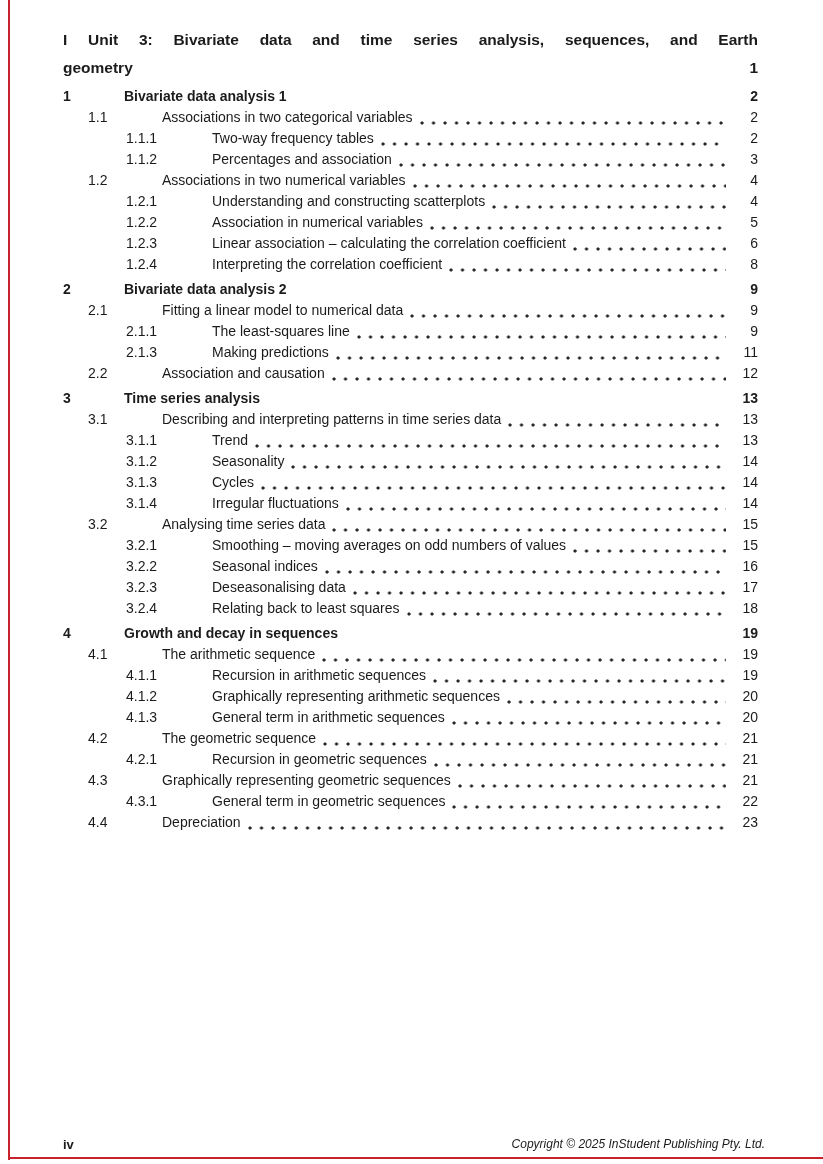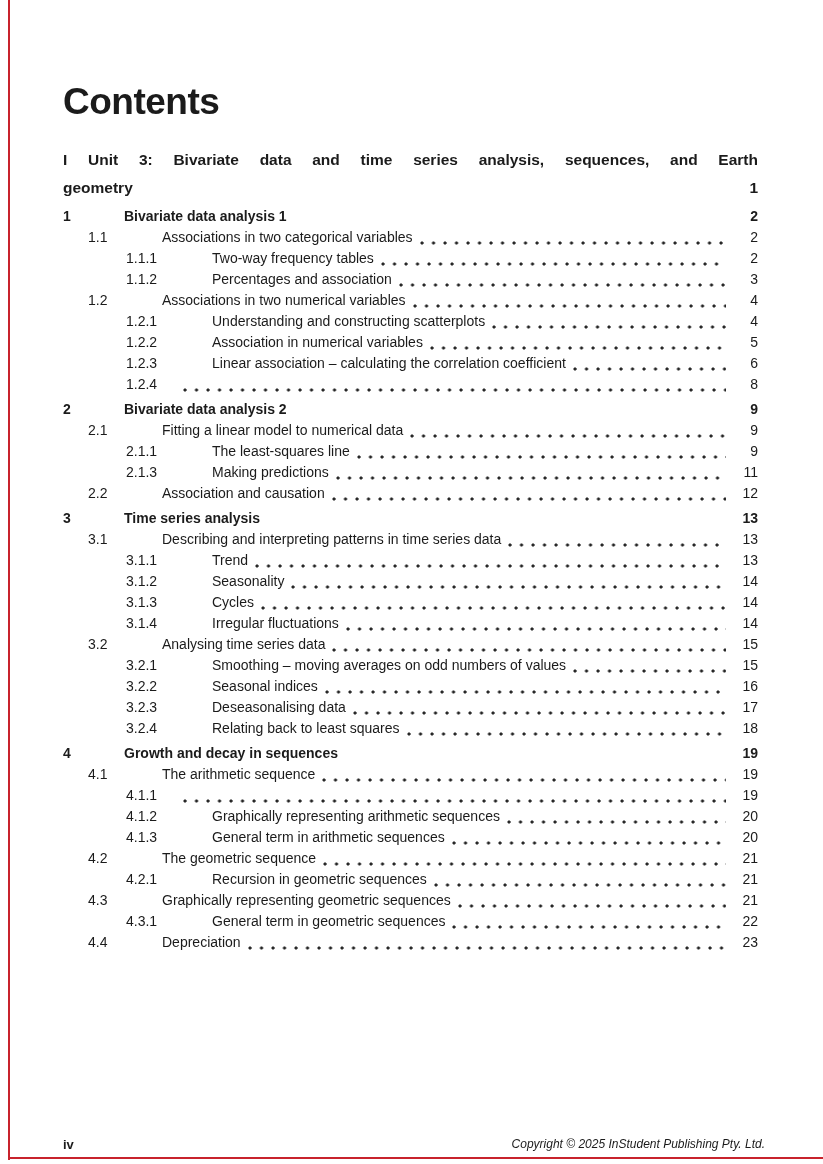--- a/index.html
+++ b/index.html
@@ -77,21 +77,20 @@
   }
   .footer-copy { text-align: right; font-style: italic; }
 </style>
 </head>
 <body>
 
 <div class="edge-left"></div>
 <div class="edge-bottom"></div>
 
 <div class="content">
-  <div class="contents-title">Contents</div>
 
   <div class="part">
     <div class="part-line1">I Unit 3: Bivariate data and time series analysis, sequences, and Earth</div>
     <div class="part-line2">
       <span>geometry</span>
       <span>1</span>
     </div>
   </div>
 
   <div class="toc">
@@ -138,20 +137,21 @@
         <span class="pg">5</span>
       </div>
       <div class="row subsection">
         <span class="num">1.2.3</span>
         <span class="ttl">Linear association – calculating the correlation coefficient</span>
         <span class="leader"></span>
         <span class="pg">6</span>
       </div>
       <div class="row subsection">
         <span class="num">1.2.4</span>
+        <span class="ttl">Interpreting the correlation coefficient</span>
         <span class="leader"></span>
         <span class="pg">8</span>
       </div>
       <div class="row chapter">
         <span class="num">2</span>
         <span class="ttl">Bivariate data analysis 2</span>
         <span class="leader"></span>
         <span class="pg">9</span>
       </div>
       <div class="row section">
@@ -251,20 +251,21 @@
         <span class="pg">19</span>
       </div>
       <div class="row section">
         <span class="num">4.1</span>
         <span class="ttl">The arithmetic sequence</span>
         <span class="leader"></span>
         <span class="pg">19</span>
       </div>
       <div class="row subsection">
         <span class="num">4.1.1</span>
+        <span class="ttl">Recursion in arithmetic sequences</span>
         <span class="leader"></span>
         <span class="pg">19</span>
       </div>
       <div class="row subsection">
         <span class="num">4.1.2</span>
         <span class="ttl">Graphically representing arithmetic sequences</span>
         <span class="leader"></span>
         <span class="pg">20</span>
       </div>
       <div class="row subsection">

